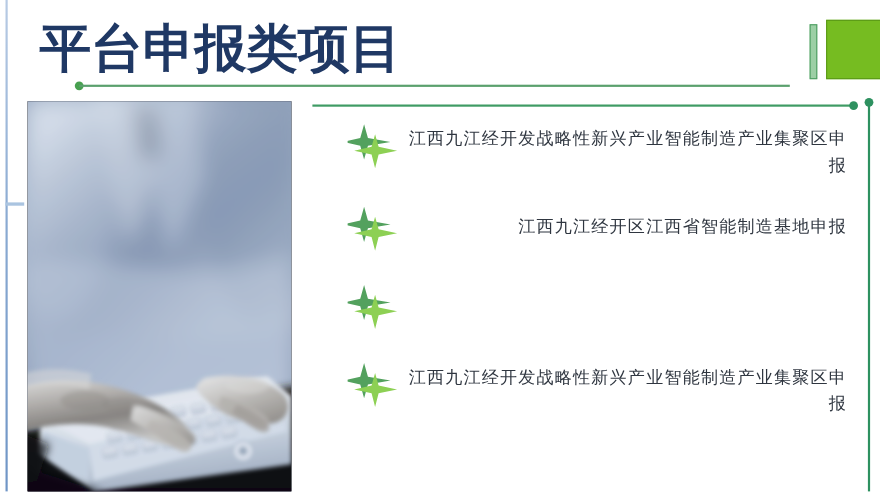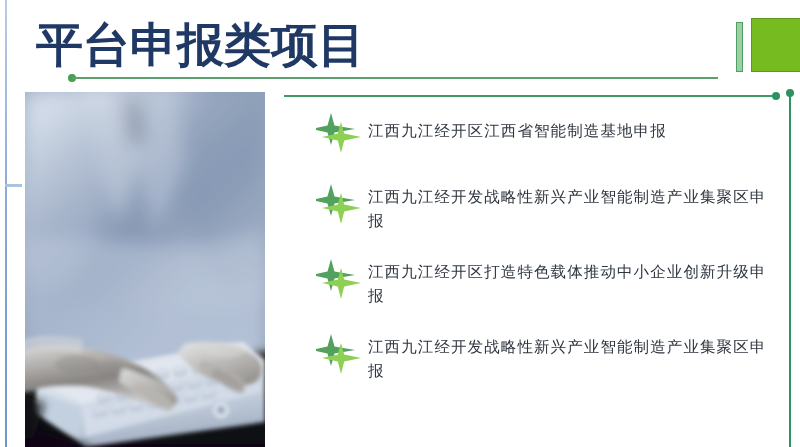--- a/index.html
+++ b/index.html
@@ -13,20 +13,21 @@
     font-family: "Liberation Serif", "DejaVu Serif", serif;
     overflow: hidden;
   }
 
   #slide {
     position: relative;
     width: 800px;
     height: 447px;
     background: #ffffff;
     overflow: hidden;
+    text-align: right;
   }
 
   
   .left-rule {
     position: absolute;
     left: 5px;
     top: 0;
     width: 2px;
     height: 447px;
     background: linear-gradient(180deg, #b8cbe4 0%, #8aaad2 45%, #6f95c6 100%);
@@ -332,48 +333,47 @@
       <g filter="url(#blurB)">
         <path d="M-10,330 L70,356 L-10,360 Z" fill="#07060a"></path>
         <path d="M-10,300 L20,312 L8,345 L-10,348 Z" fill="#14110d" opacity="0.8"></path>
       </g>
       <rect x="0" y="0" width="240" height="355" fill="#26467a" opacity="0.06"></rect>
     </svg>
   </div>
 
   <div class="list">
 
+    <div class="list-item item-2">
+      <span class="bullet">
+        <svg width="46" height="42" viewBox="0 0 46 42" xmlns="http://www.w3.org/2000/svg">
+          <path d="M15,1 L18.5,13.5 L39,17 L18.5,20.5 L15,33 L11.5,20.5 L-4,17 L11.5,13.5 Z" fill="#53a15e"></path>
+          <path d="M25,10 L28.2,21.5 L45,25 L28.2,28.5 L25,41 L21.8,28.5 L6,25 L21.8,21.5 Z" fill="#8dd054"></path>
+        </svg>
+      </span>
+      <span class="item-text">江西九江经开发战略性新兴产业智能制造产业集聚区申报</span>
+    </div>
+
     <div class="list-item item-1">
       <span class="bullet">
         <svg width="46" height="42" viewBox="0 0 46 42" xmlns="http://www.w3.org/2000/svg">
           <path d="M15,1 L18.5,13.5 L39,17 L18.5,20.5 L15,33 L11.5,20.5 L-4,17 L11.5,13.5 Z" fill="#53a15e"></path>
           <path d="M25,10 L28.2,21.5 L45,25 L28.2,28.5 L25,41 L21.8,28.5 L6,25 L21.8,21.5 Z" fill="#8dd054"></path>
         </svg>
       </span>
       <span class="item-text">江西九江经开区江西省智能制造基地申报</span>
     </div>
 
-    <div class="list-item item-2">
-      <span class="bullet">
-        <svg width="46" height="42" viewBox="0 0 46 42" xmlns="http://www.w3.org/2000/svg">
-          <path d="M15,1 L18.5,13.5 L39,17 L18.5,20.5 L15,33 L11.5,20.5 L-4,17 L11.5,13.5 Z" fill="#53a15e"></path>
-          <path d="M25,10 L28.2,21.5 L45,25 L28.2,28.5 L25,41 L21.8,28.5 L6,25 L21.8,21.5 Z" fill="#8dd054"></path>
-        </svg>
-      </span>
-      <span class="item-text">江西九江经开发战略性新兴产业智能制造产业集聚区申报</span>
-    </div>
-
     <div class="list-item item-3">
       <span class="bullet">
         <svg width="46" height="42" viewBox="0 0 46 42" xmlns="http://www.w3.org/2000/svg">
           <path d="M15,1 L18.5,13.5 L39,17 L18.5,20.5 L15,33 L11.5,20.5 L-4,17 L11.5,13.5 Z" fill="#53a15e"></path>
           <path d="M25,10 L28.2,21.5 L45,25 L28.2,28.5 L25,41 L21.8,28.5 L6,25 L21.8,21.5 Z" fill="#8dd054"></path>
         </svg>
       </span>
-      <span class="item-text">江西九江经开区打造特色载体推动中小企业创新升级申报</span>
     </div>
 
     <div class="list-item item-4">
       <span class="bullet">
         <svg width="46" height="42" viewBox="0 0 46 42" xmlns="http://www.w3.org/2000/svg">
           <path d="M15,1 L18.5,13.5 L39,17 L18.5,20.5 L15,33 L11.5,20.5 L-4,17 L11.5,13.5 Z" fill="#53a15e"></path>
           <path d="M25,10 L28.2,21.5 L45,25 L28.2,28.5 L25,41 L21.8,28.5 L6,25 L21.8,21.5 Z" fill="#8dd054"></path>
         </svg>
       </span>
       <span class="item-text">江西九江经开发战略性新兴产业智能制造产业集聚区申报</span>

